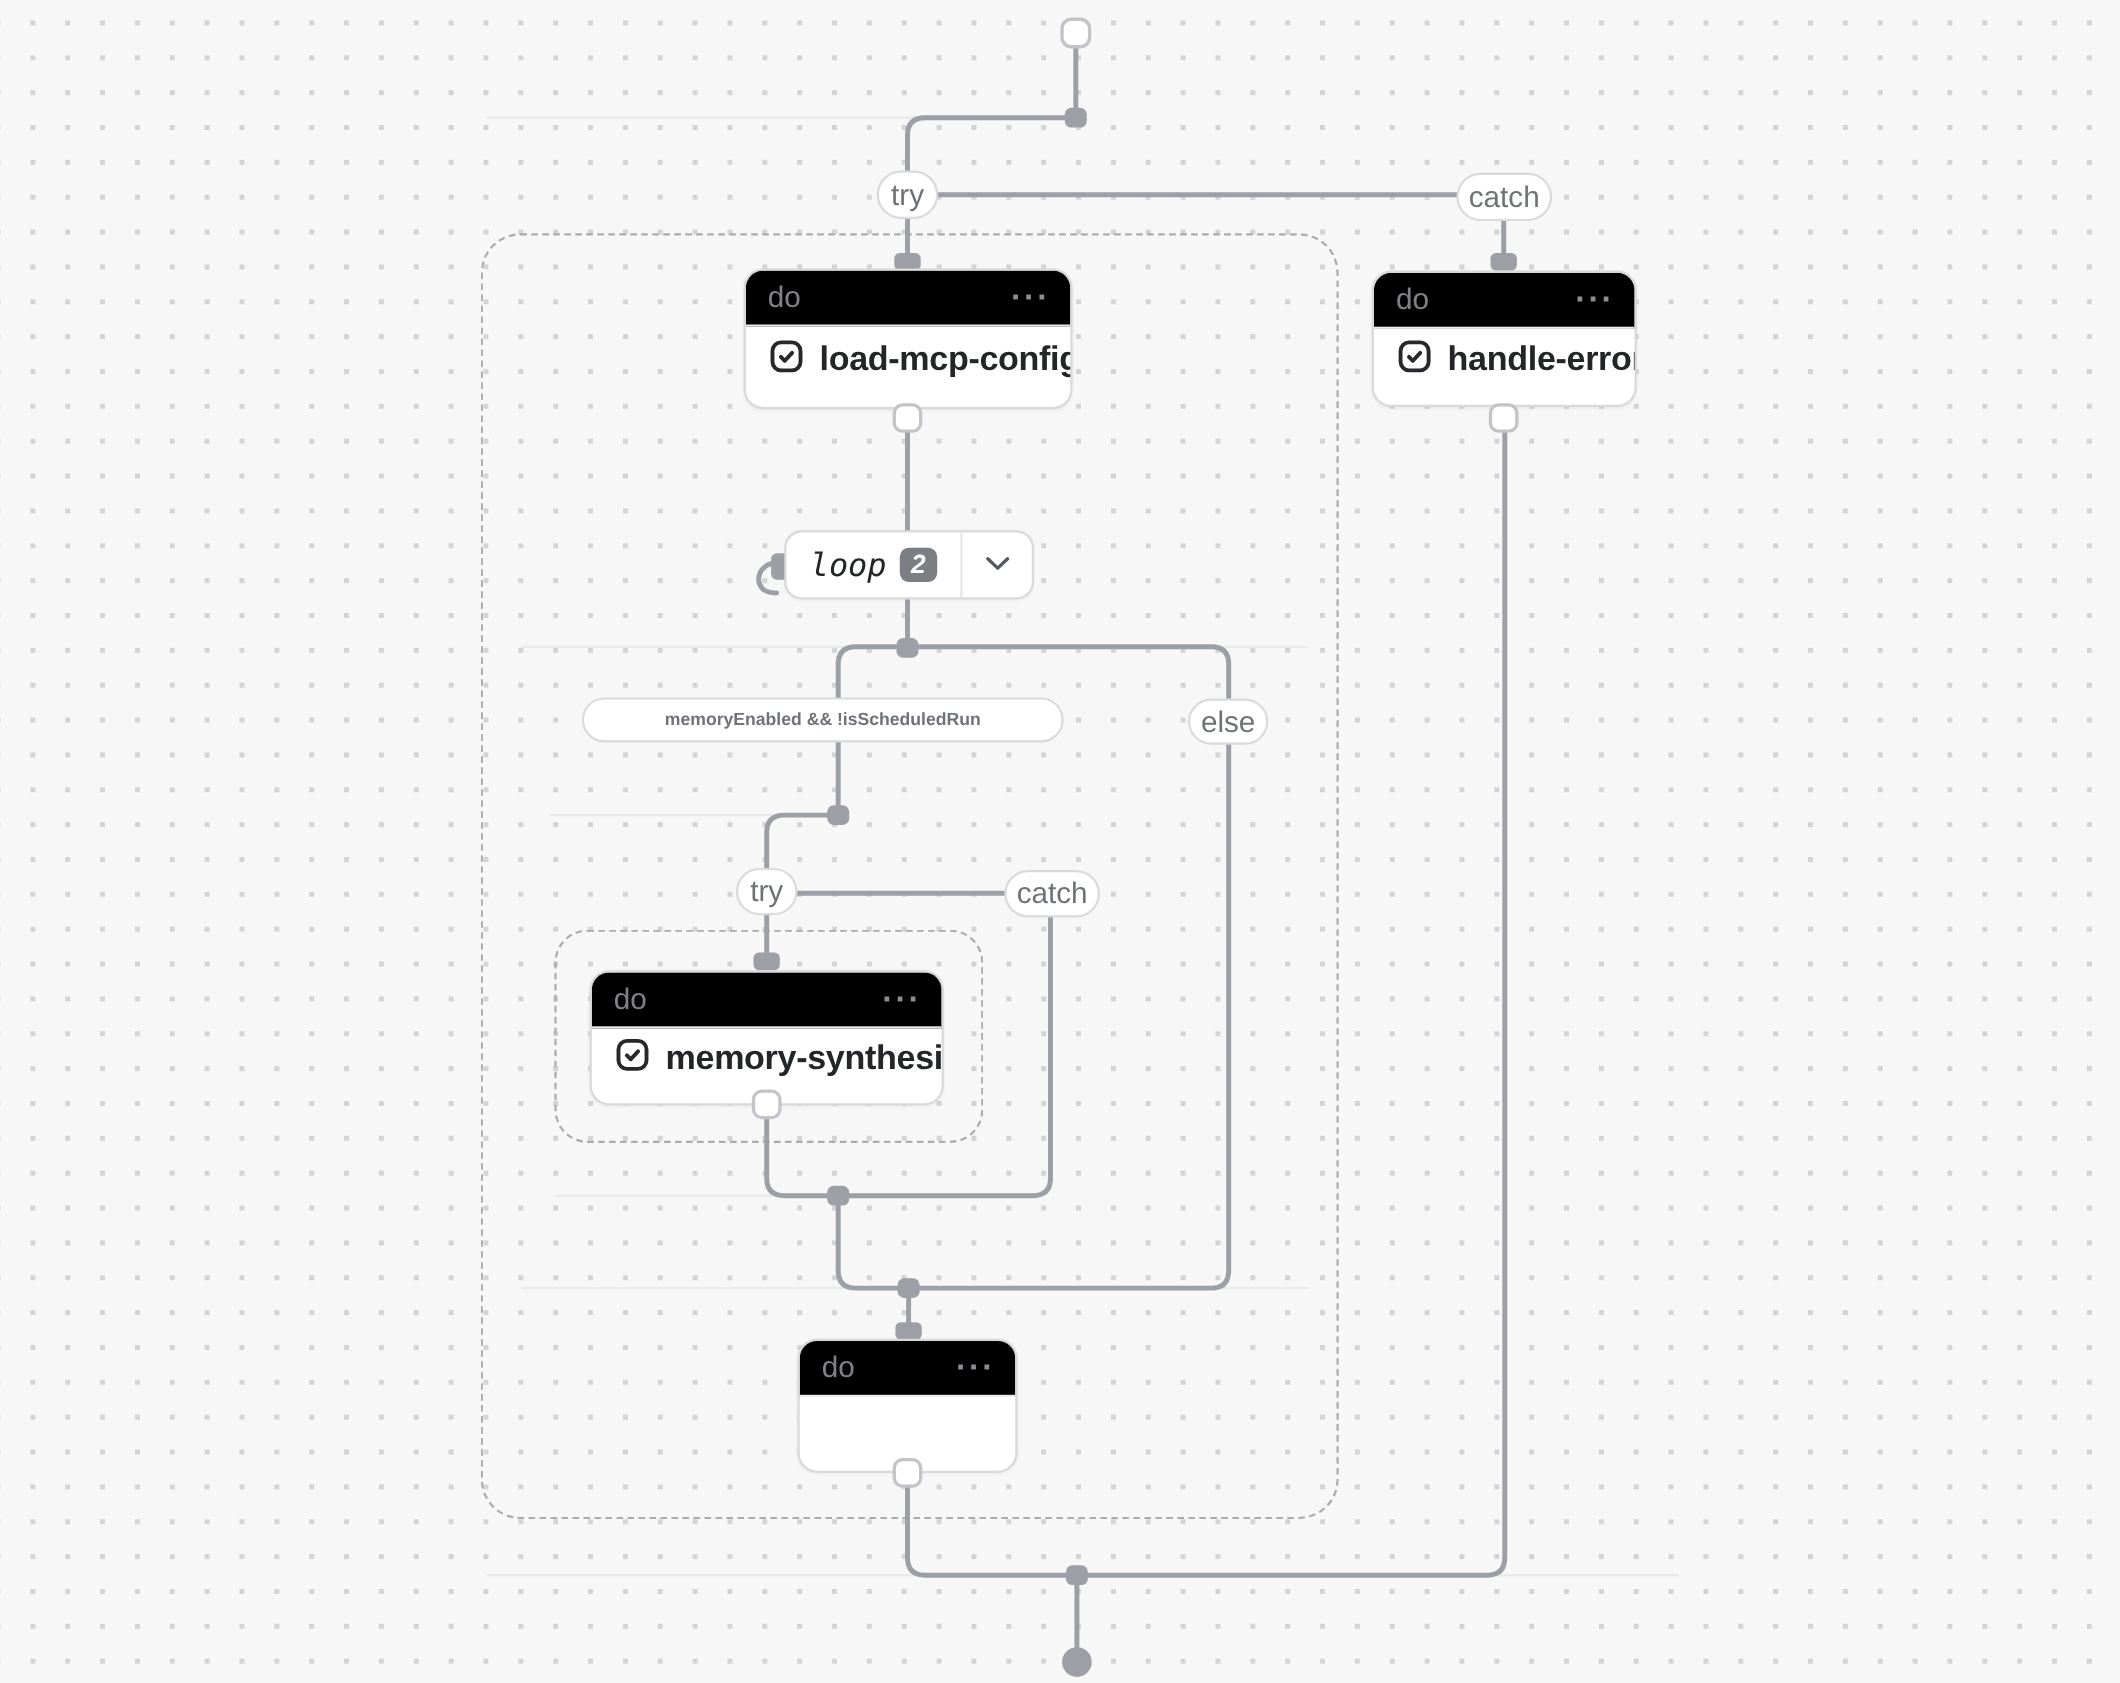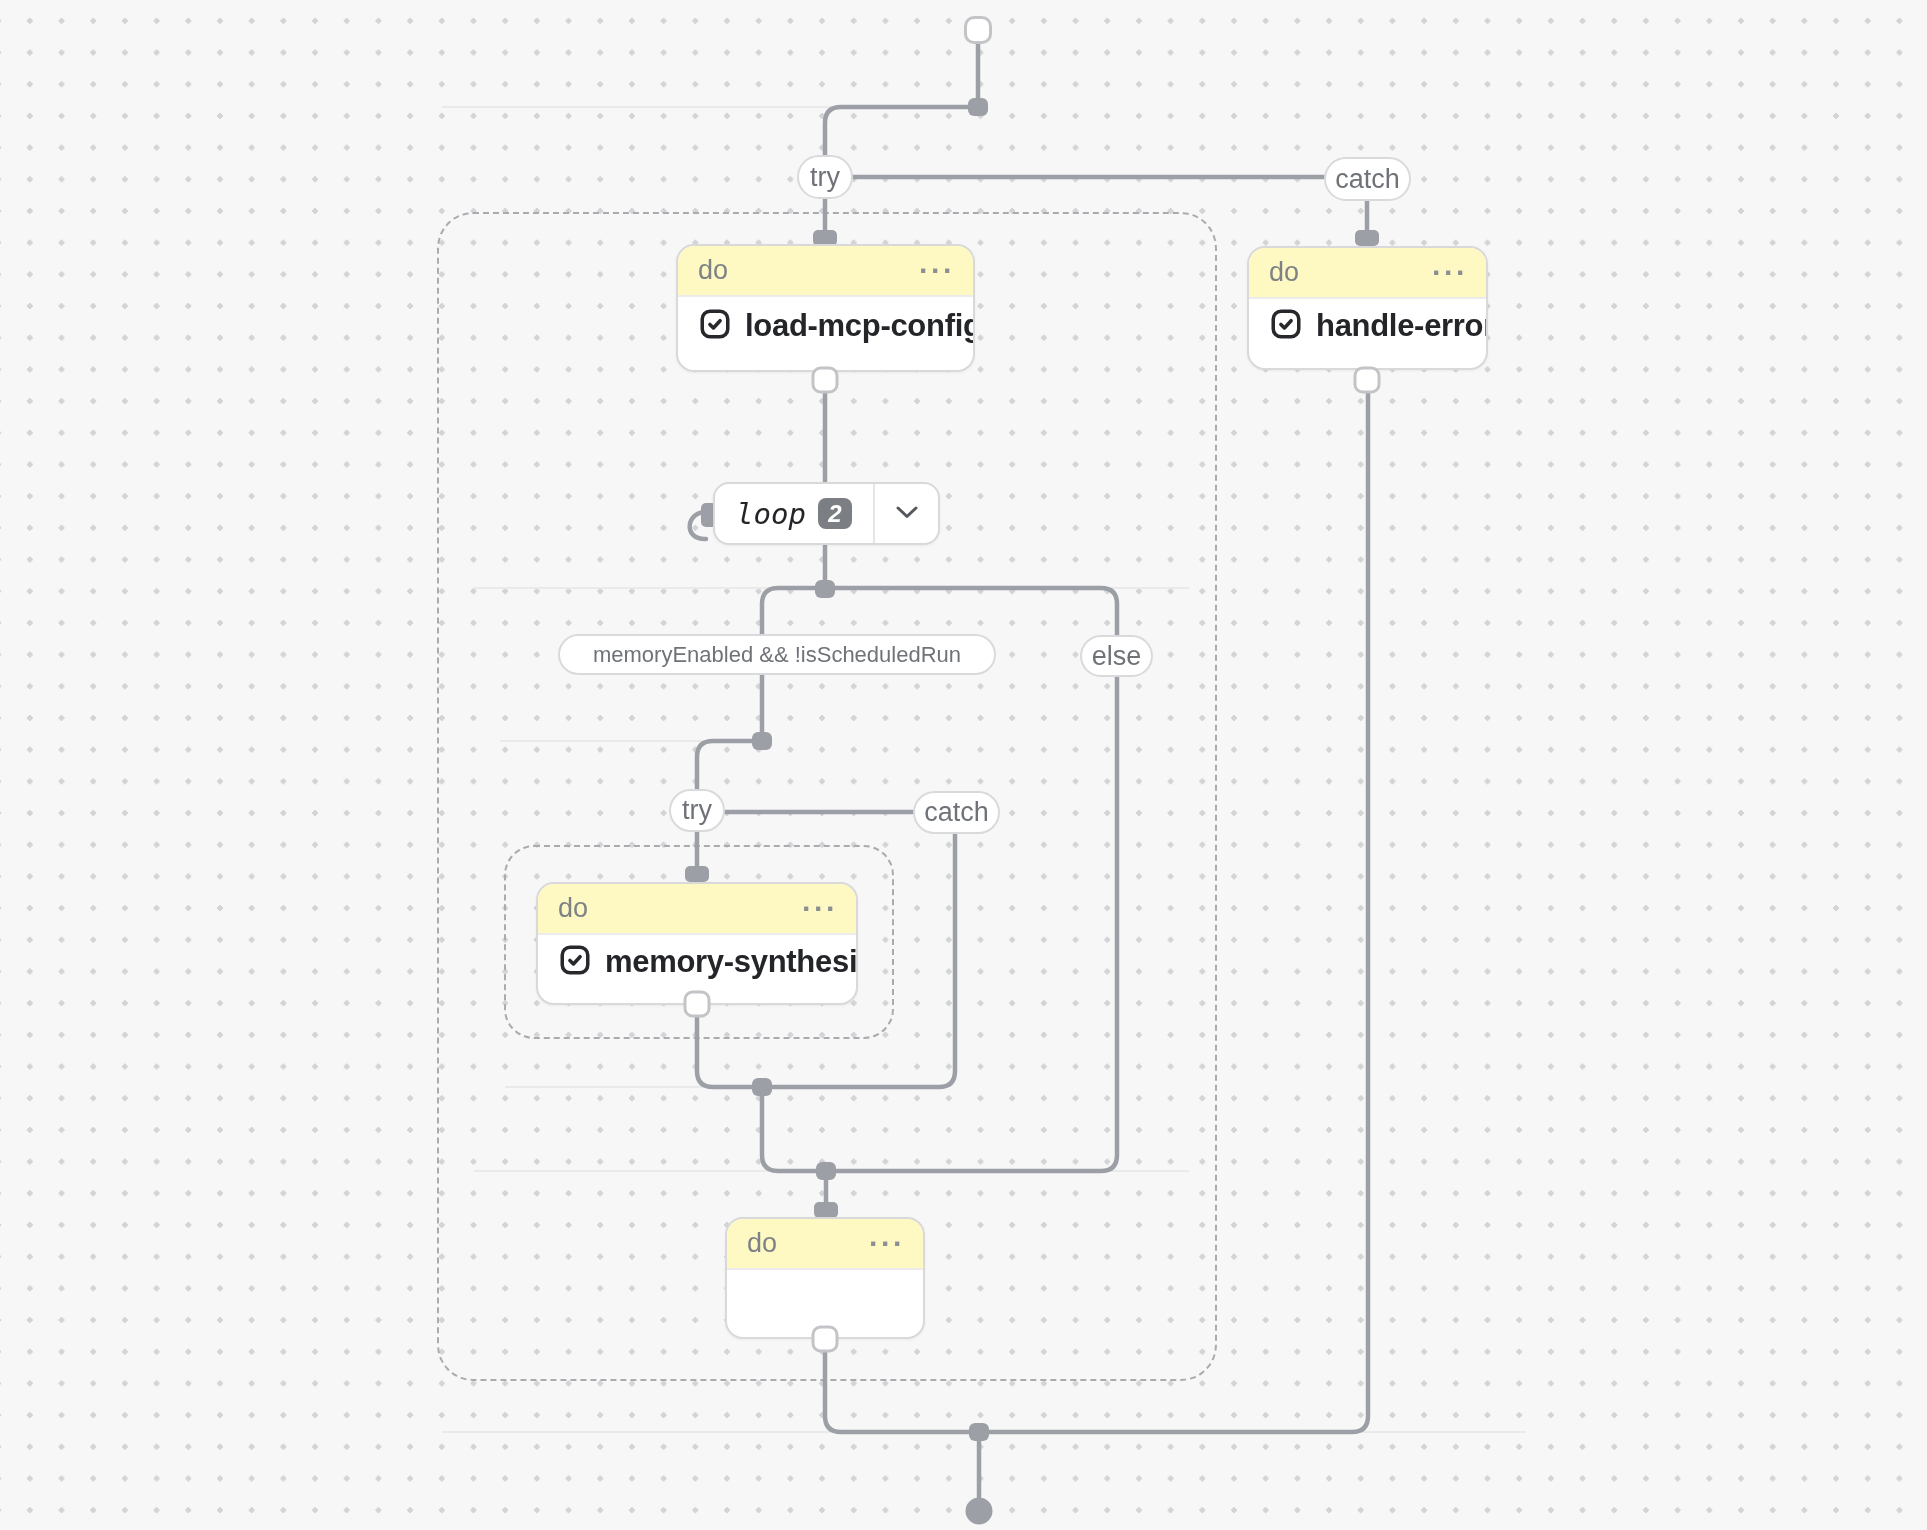--- a/index.html
+++ b/index.html
@@ -38,21 +38,21 @@
     background:#ffffff;
     border:2px solid #d9d9da;
     border-radius:18px;
     box-sizing:border-box;
     box-shadow:0 1px 3px rgba(0,0,0,0.05);
     display:flex;flex-direction:column;
     overflow:hidden;
   }
   .step-header{
     height:51px;flex:0 0 51px;
-    background:#fef9c3;
+    background:#000000;
     border-bottom:2px solid #ececec;
     display:flex;align-items:center;justify-content:space-between;
     padding:0 18px 0 20px;
     box-sizing:border-box;
   }
   .step-header-label{color:#7e8286;font-size:27px;}
   .more-btn{
     color:#8b8f94;font-size:30px;font-weight:bold;
     letter-spacing:2px;line-height:20px;
     background:none;border:none;padding:0;cursor:pointer;
@@ -168,21 +168,21 @@
     <rect x="965.5" y="17.5" width="25" height="25" rx="8.5" fill="#ffffff" stroke="#c3c4c7" stroke-width="3"></rect>
     <circle cx="979" cy="1511" r="13.5" fill="#9ca0a6"></circle>
   </svg>
 
   <div class="pill" style="left:797px;top:155px;width:56px;height:44px;">
     <span>try</span>
   </div>
   <div class="pill" style="left:1324px;top:157px;width:87px;height:44px;">
     <span>catch</span>
   </div>
-  <div class="pill" style="left:558px;top:634px;width:438px;height:41px;font-size:22px;">
+  <div class="pill" style="left:529px;top:634px;width:438px;height:41px;font-size:16px;font-weight:bold;">
     <span>memoryEnabled &amp;&amp; !isScheduledRun</span>
   </div>
   <div class="pill" style="left:1080px;top:635px;width:73px;height:42px;">
     <span>else</span>
   </div>
   <div class="pill" style="left:669px;top:789px;width:56px;height:43px;">
     <span>try</span>
   </div>
   <div class="pill" style="left:913px;top:791px;width:87px;height:43px;">
     <span>catch</span>

